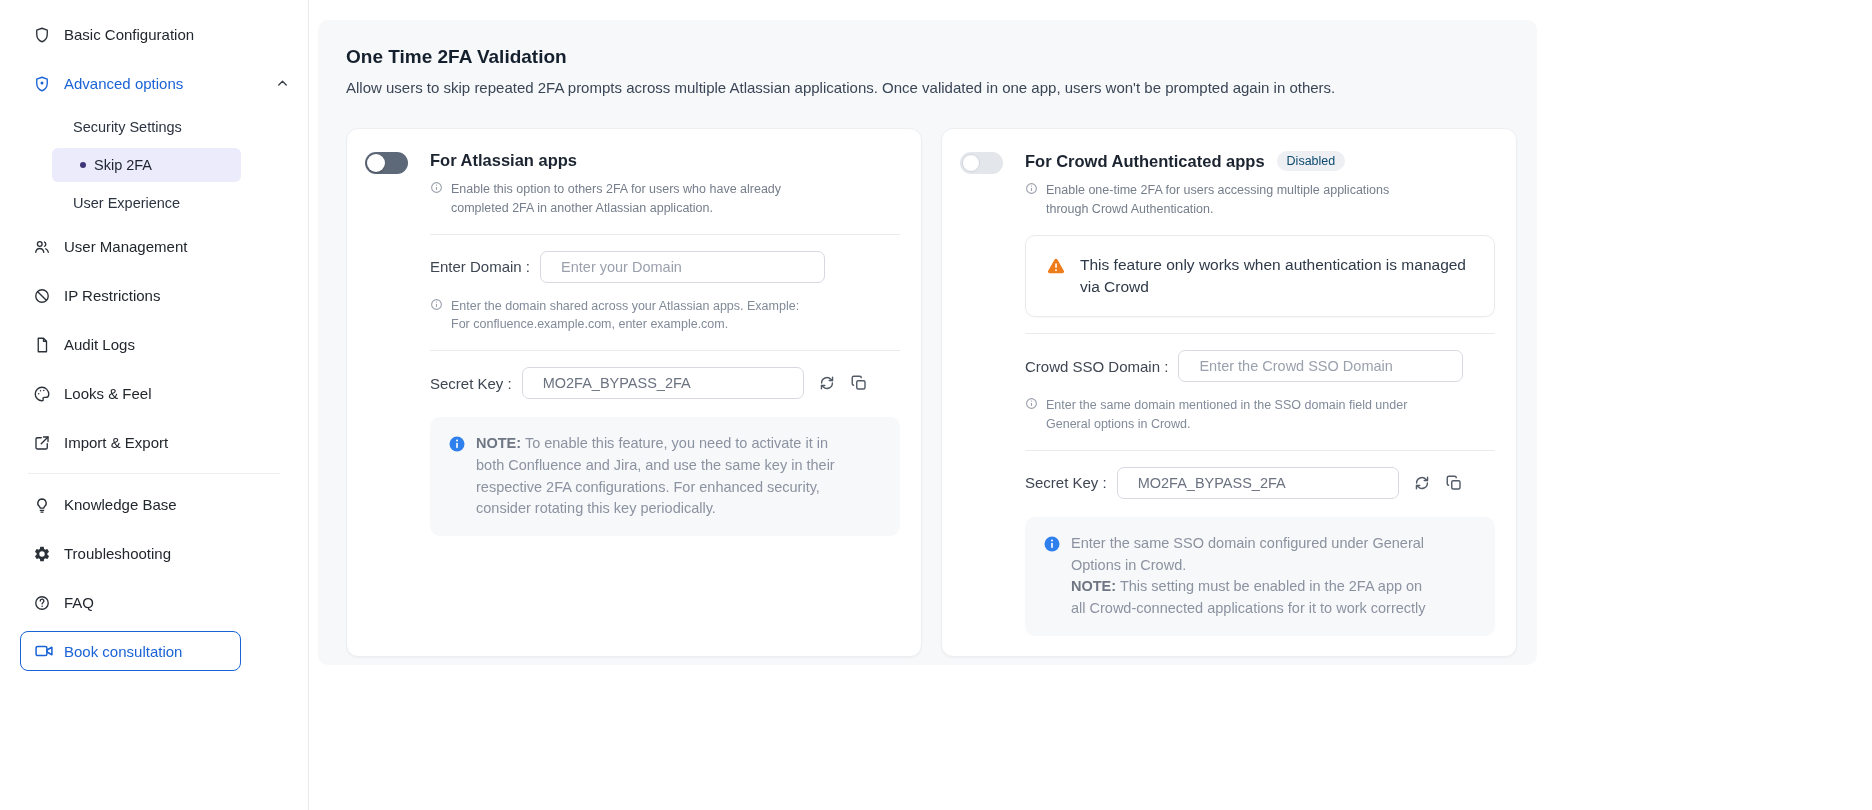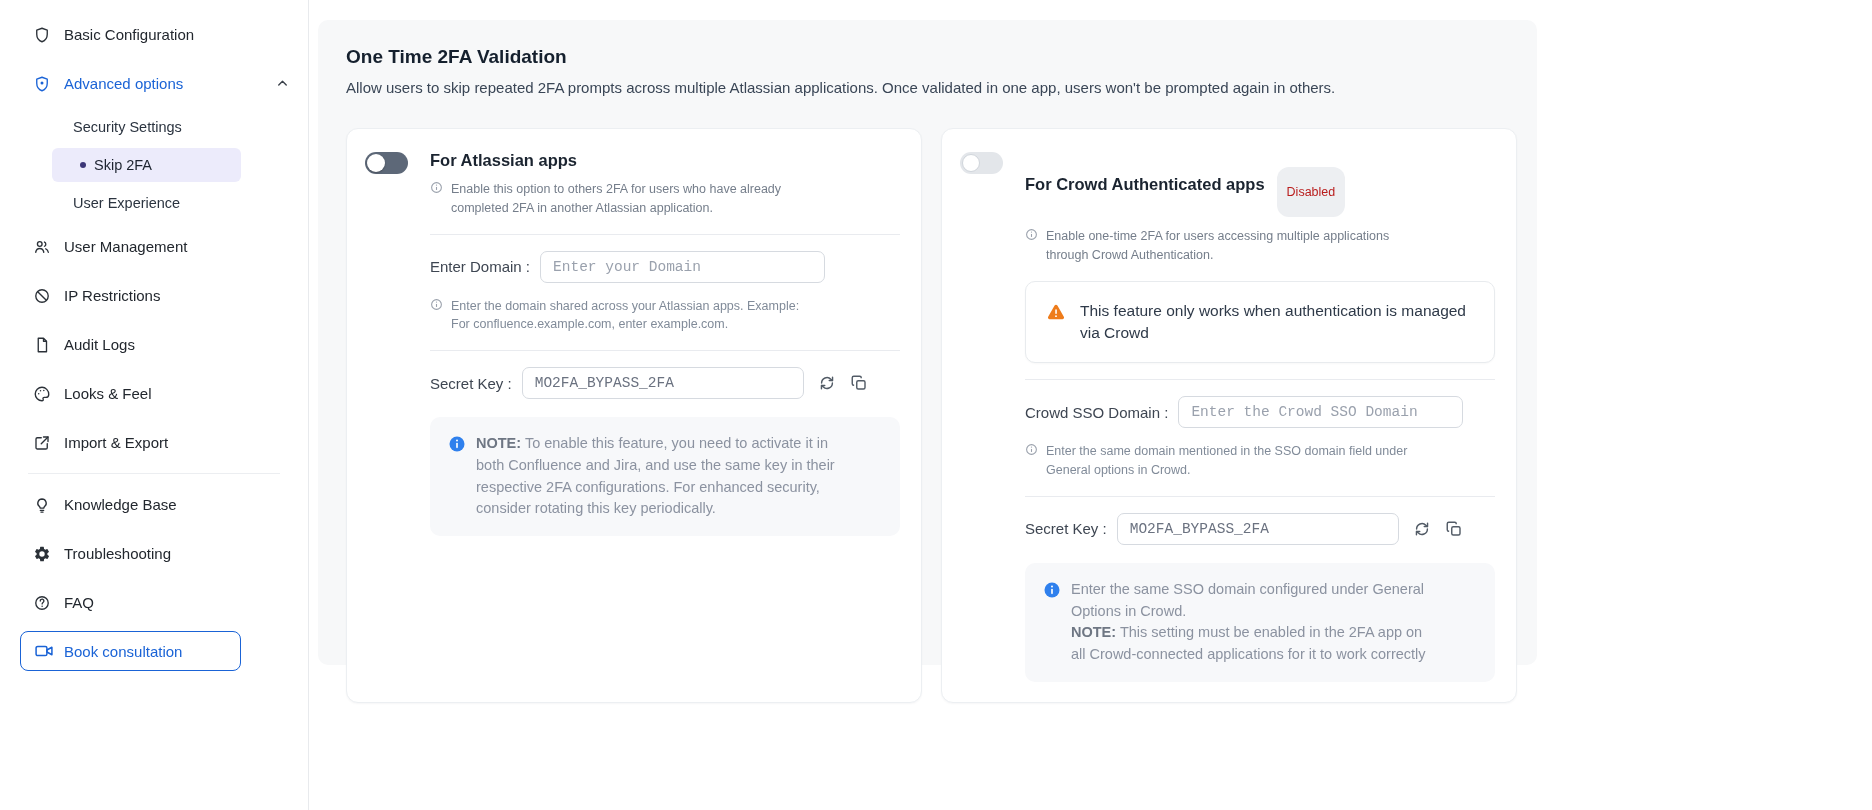--- a/index.html
+++ b/index.html
@@ -63,33 +63,33 @@
     border-radius:50%; background:#fff; box-shadow:0 1px 2px rgba(0,0,0,.25);
   }
   .toggle.light{ background:#e3e6ea; }
   .toggle.light .knob{ border:1px solid #d0d5db; box-shadow:none; }
   .card-body{ flex:1; min-width:0; }
   .card-title{
     font-size:16.5px; font-weight:700; color:#1b2430;
     display:flex; align-items:center; gap:12px; padding-top:2px;
   }
   .badge{
-    font-size:12.5px; font-weight:400; color:#b91c1c; background:#edeff2;
-    padding:18px 10px; border-radius:12px;margin-top:16px;
+    font-size:12.5px; font-weight:400; color:#0c4a6e; background:#edeff2;
+    padding:3px 10px; border-radius:12px;
   }
   .desc{ margin-top:10px; display:flex; gap:8px; color:#757e8b; font-size:12.5px; line-height:1.5; }
   .desc .i-icon, .help .i-icon{ flex:none; display:inline-flex; margin-top:1px; color:#9aa1ac; }
   .desc .txt{ max-width:355px; }
   .desc .txt.wide{ max-width:372px; }
   .divider{ height:1px; background:#e9ebef; margin:16px 0; }
   .field-row{ display:flex; align-items:center; gap:10px; }
   .field-row label{ font-size:15px; color:#3e4652; white-space:nowrap; }
   .field-row input{
-    height:32px; border:1px solid #d6dae0; border-radius:7px; padding:0 12px;
-    font-size:14.5px; font-family:Liberation Mono, monospace; color:#6b7280; background:#fff; outline:none;
+    height:32px; border:1px solid #d6dae0; border-radius:7px; padding:0 20px;
+    font-size:14.5px; font-family:Liberation Sans, sans-serif; color:#6b7280; background:#fff; outline:none;
   }
   .field-row input::placeholder{ color:#9aa1ad; }
   .in-domain{ width:285px; }
   .in-secret{ width:282px; }
   .key-icon{ display:inline-flex; color:#525b66; cursor:pointer; margin-left:4px; }
   .help{ display:flex; gap:8px; margin-top:14px; color:#818b99; font-size:12.5px; line-height:1.5; }
   .help .txt{ max-width:365px; }
   .help .txt.wide{ max-width:382px; }
   .note-box{
     margin-top:18px; background:#f7f8fa; border-radius:10px; padding:16px 18px;

